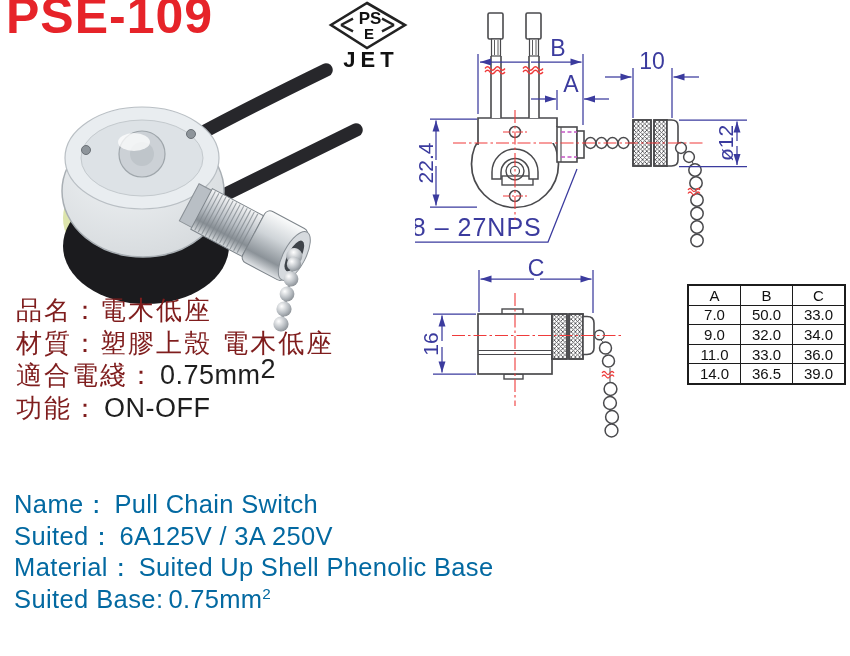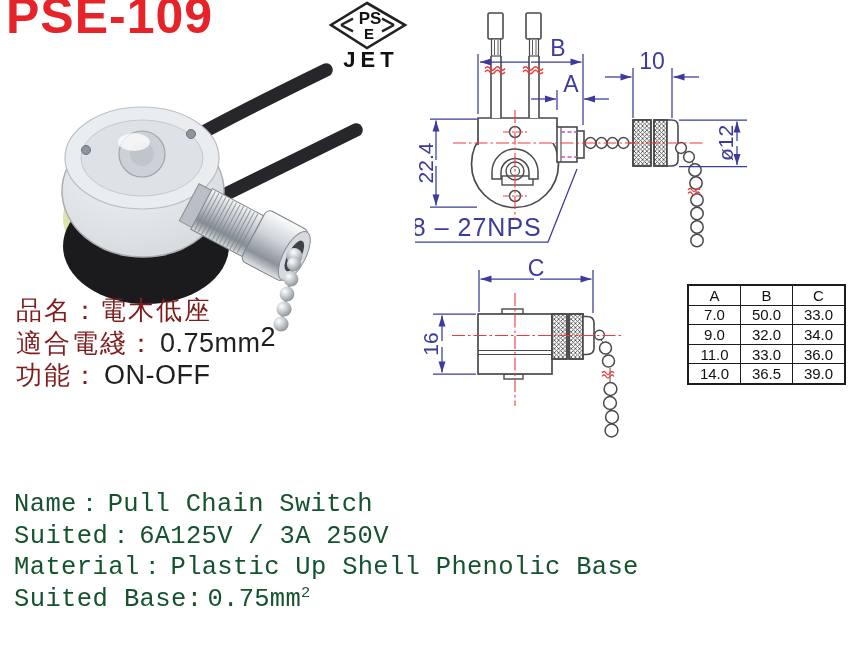--- a/index.html
+++ b/index.html
@@ -31,21 +31,21 @@
     font-family:"DejaVu Serif","Liberation Serif",serif;
     font-size:26px;letter-spacing:2px;color:#7f1d1d;
   }
   .zh-val{
     font-family:"Liberation Sans",sans-serif;font-size:27px;color:#1f1f1f;
     letter-spacing:0.5px;margin-left:4px;
   }
   
   .en-specs{left:14px;top:489px;width:620px;}
   .en-line{height:31.6px;line-height:31.6px;white-space:nowrap;
-    font-family:Liberation Mono, monospace;font-size:25.5px;color:#14532d;}
+    font-family:Liberation Sans, sans-serif;font-size:25.5px;color:#0369a1;}
   .en-label{letter-spacing:0.4px;}
   .en-val{margin-left:5px;letter-spacing:0.3px;}
   sup{font-size:60%;vertical-align:super;line-height:0;}
 </style>
 </head>
 <body>
 
 <div class="abs page-title">PSE-109</div>
 
 <svg class="abs" style="left:325px;top:0;" width="95" height="74" viewBox="0 0 95 74">
@@ -315,33 +315,36 @@
       <td>39.0</td>
     </tr>
   </tbody>
 </table>
 
 <div class="abs zh-specs">
   <div class="zh-line">
     <span class="zh-label">品名：</span><span class="zh-cn">電木低座</span>
   </div>
   <div class="zh-line">
+    <span class="zh-label">材質：</span><span class="zh-cn">塑膠上殼 電木低座</span>
+  </div>
+  <div class="zh-line">
     <span class="zh-label">適合電綫：</span><span class="zh-val">0.75mm</span><sup class="zh-val" style="margin-left:0;">2</sup>
   </div>
   <div class="zh-line">
     <span class="zh-label">功能：</span><span class="zh-val">ON-OFF</span>
   </div>
 </div>
 
 <div class="abs en-specs">
   <div class="en-line">
     <span class="en-label">Name：</span><span class="en-val">Pull Chain Switch</span>
   </div>
   <div class="en-line">
     <span class="en-label">Suited：</span><span class="en-val">6A125V / 3A 250V</span>
   </div>
   <div class="en-line">
-    <span class="en-label">Material：</span><span class="en-val">Plastic Up Shell Phenolic Base</span>
+    <span class="en-label">Material：</span><span class="en-val">Suited Up Shell Phenolic Base</span>
   </div>
   <div class="en-line">
     <span class="en-label">Suited Base:</span><span class="en-val">0.75mm</span><sup>2</sup>
   </div>
 </div>
 
 </body></html>

